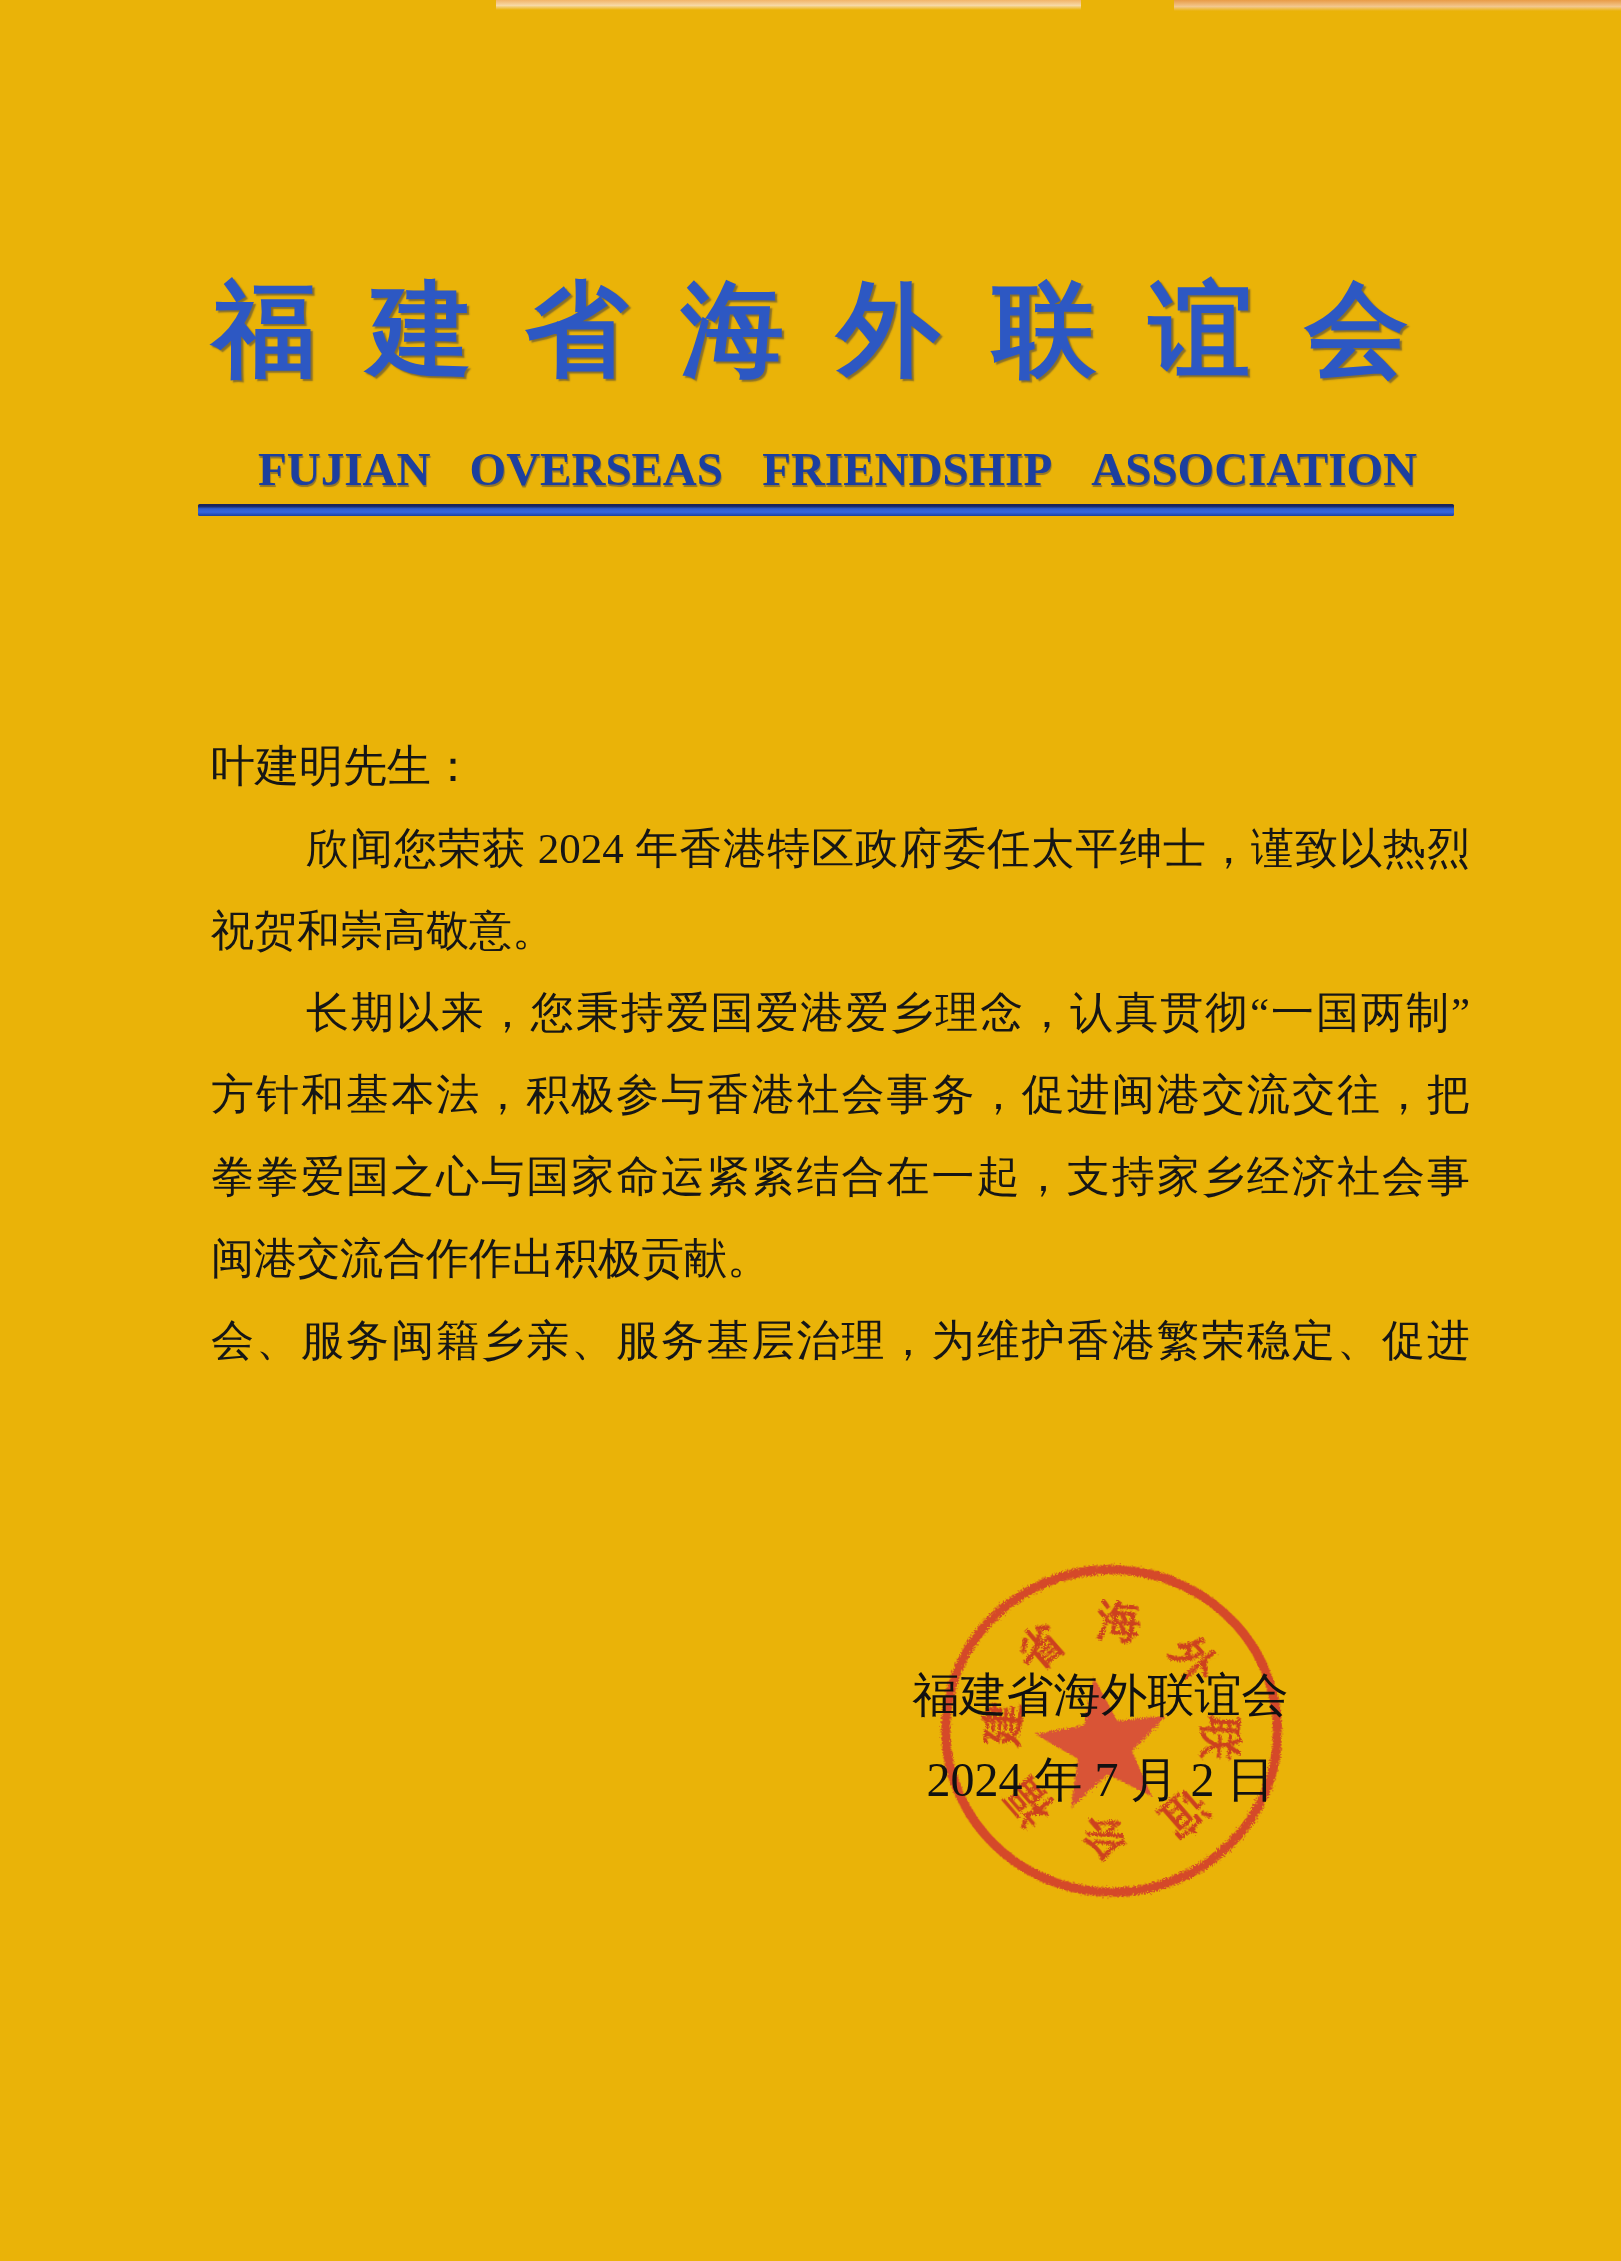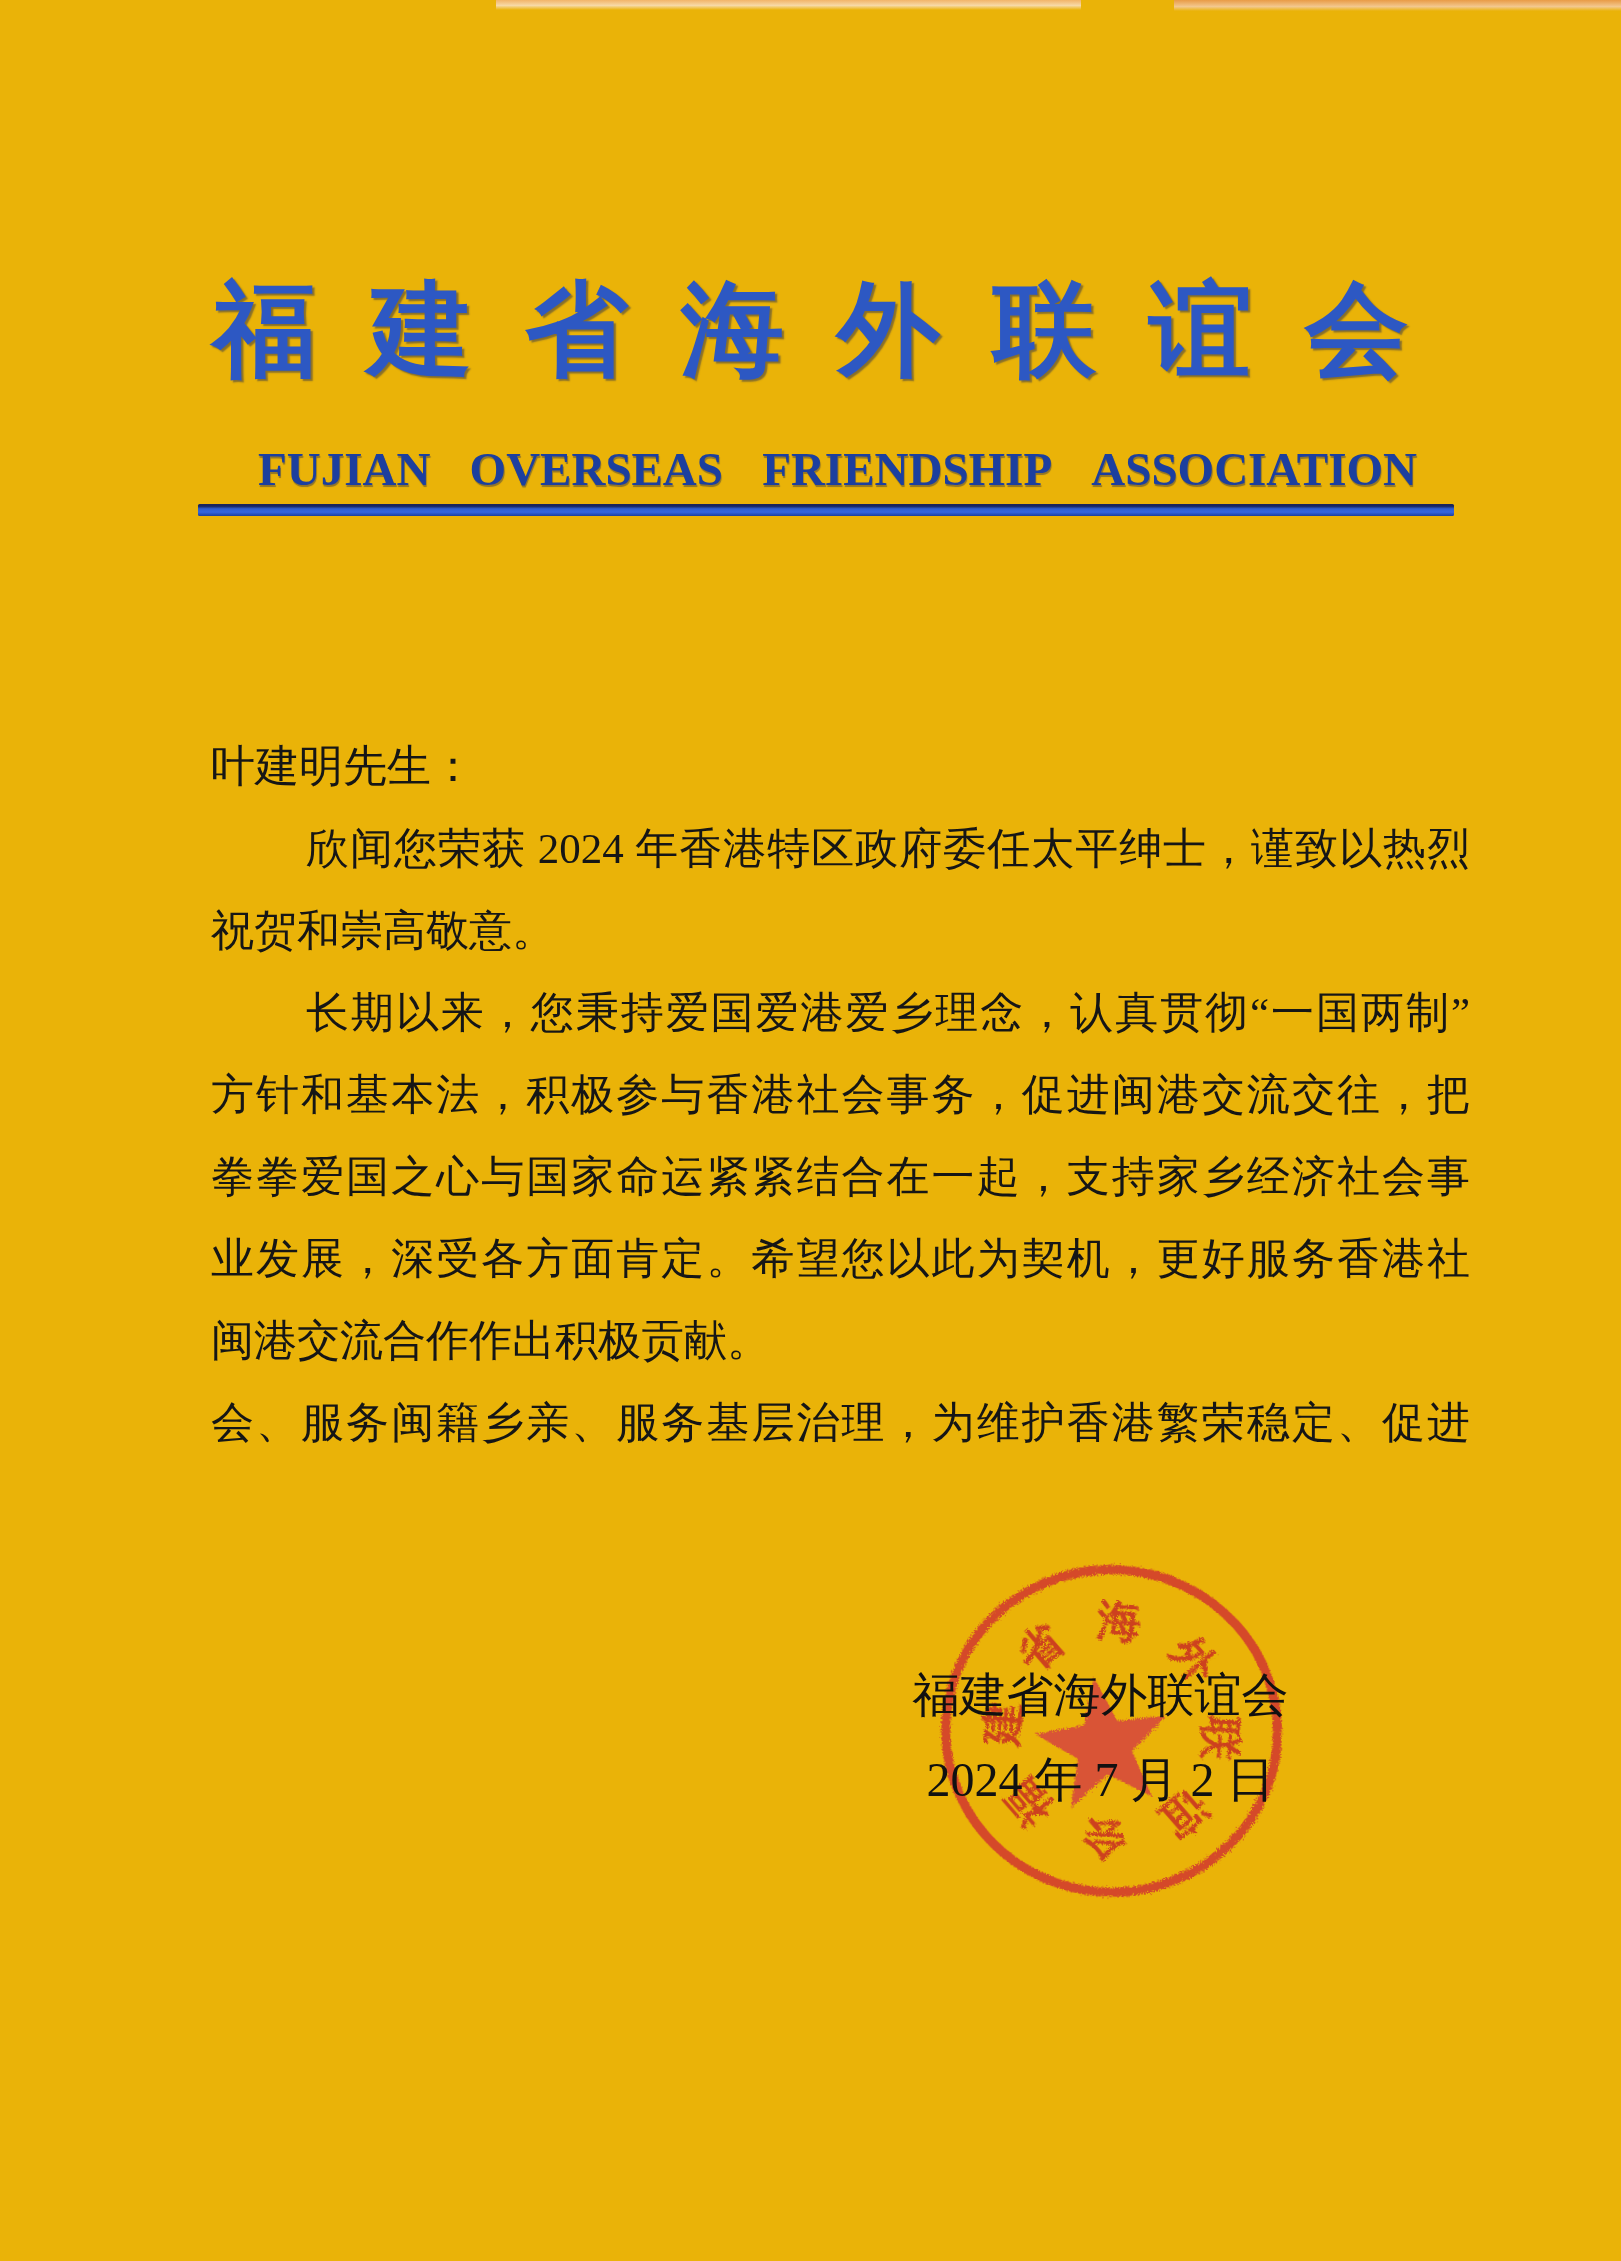--- a/index.html
+++ b/index.html
@@ -90,21 +90,20 @@
   </header>
 
 
   <main class="body-block">
     <div class="line salutation">叶建明先生：</div>
     <div class="line just ind">欣闻您荣获 2024 年香港特区政府委任太平绅士，谨致以热烈</div>
     <div class="line">祝贺和崇高敬意。</div>
     <div class="line just ind">长期以来，您秉持爱国爱港爱乡理念，认真贯彻“一国两制”</div>
     <div class="line just">方针和基本法，积极参与香港社会事务，促进闽港交流交往，把</div>
     <div class="line just">拳拳爱国之心与国家命运紧紧结合在一起，支持家乡经济社会事</div>
-    <div class="line just">业发展，深受各方面肯定。希望您以此为契机，更好服务香港社</div>
     <div class="line">闽港交流合作作出积极贡献。</div>
     <div class="line just">会、服务闽籍乡亲、服务基层治理，为维护香港繁荣稳定、促进</div>
   </main>
 
   <svg class="seal" viewBox="0 0 470 458" aria-hidden="true">
     <defs>
       <filter id="stampTex" x="-12%" y="-12%" width="124%" height="124%">
         <feTurbulence type="fractalNoise" baseFrequency="0.55" numOctaves="2" seed="7" result="n"></feTurbulence>
         <feDisplacementMap in="SourceGraphic" in2="n" scale="8"></feDisplacementMap>
       </filter>

